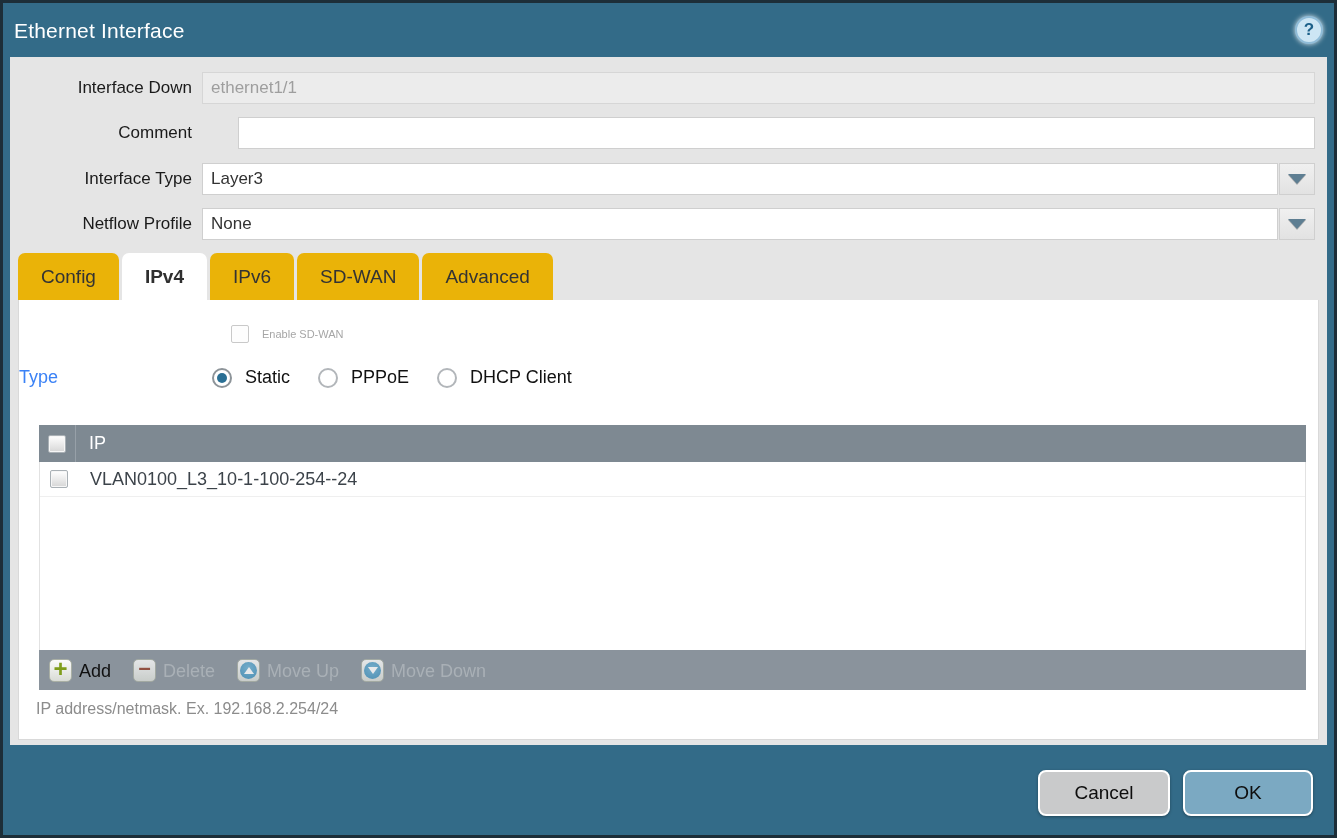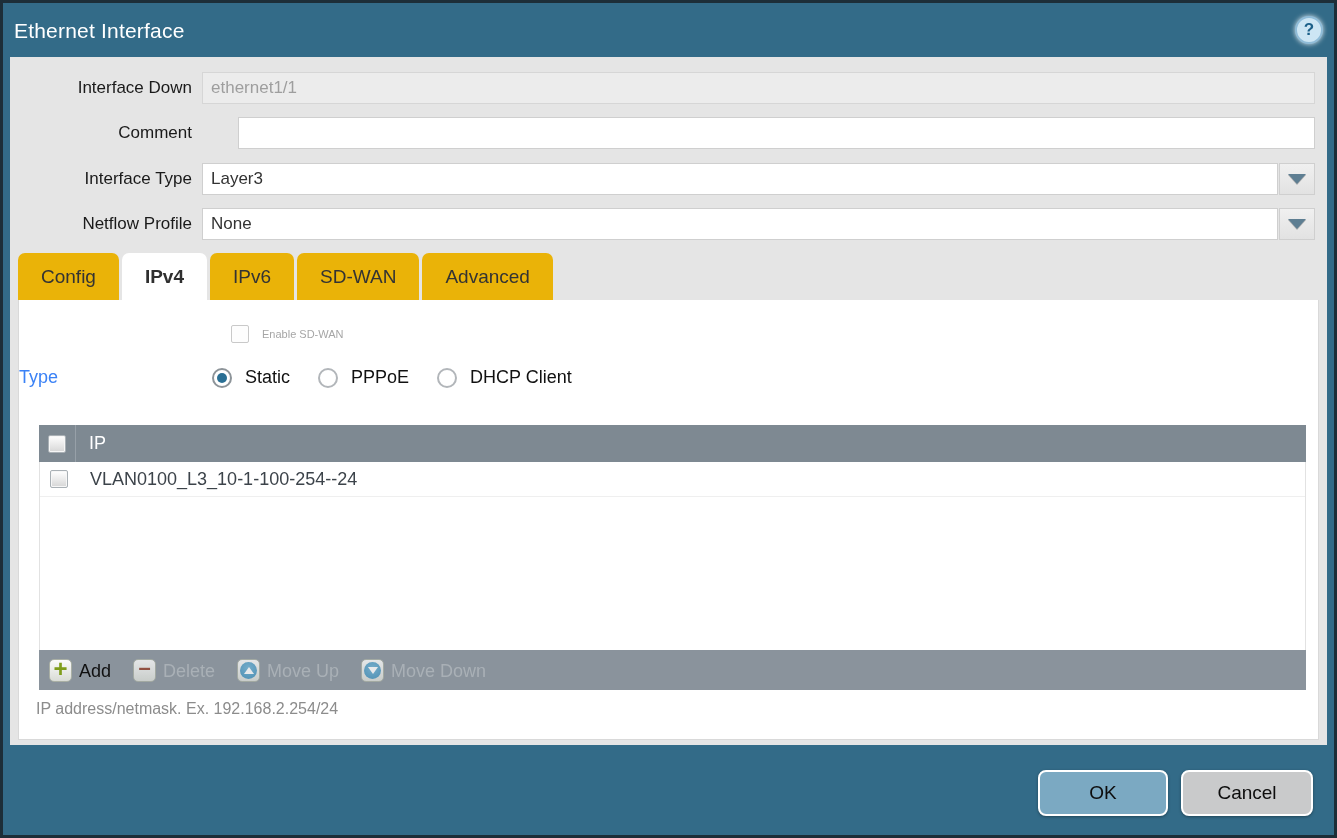--- a/index.html
+++ b/index.html
@@ -277,17 +277,17 @@
           </span>
         </div>
       </div>
 
       <div class="hint">IP address/netmask. Ex. 192.168.2.254/24</div>
     </div>
 
   </div>
 
   <div class="footer">
+    <button class="btn cancel">Cancel</button>
     <button class="btn ok">OK</button>
-    <button class="btn cancel">Cancel</button>
   </div>
 
 </div>
 
 </body></html>

